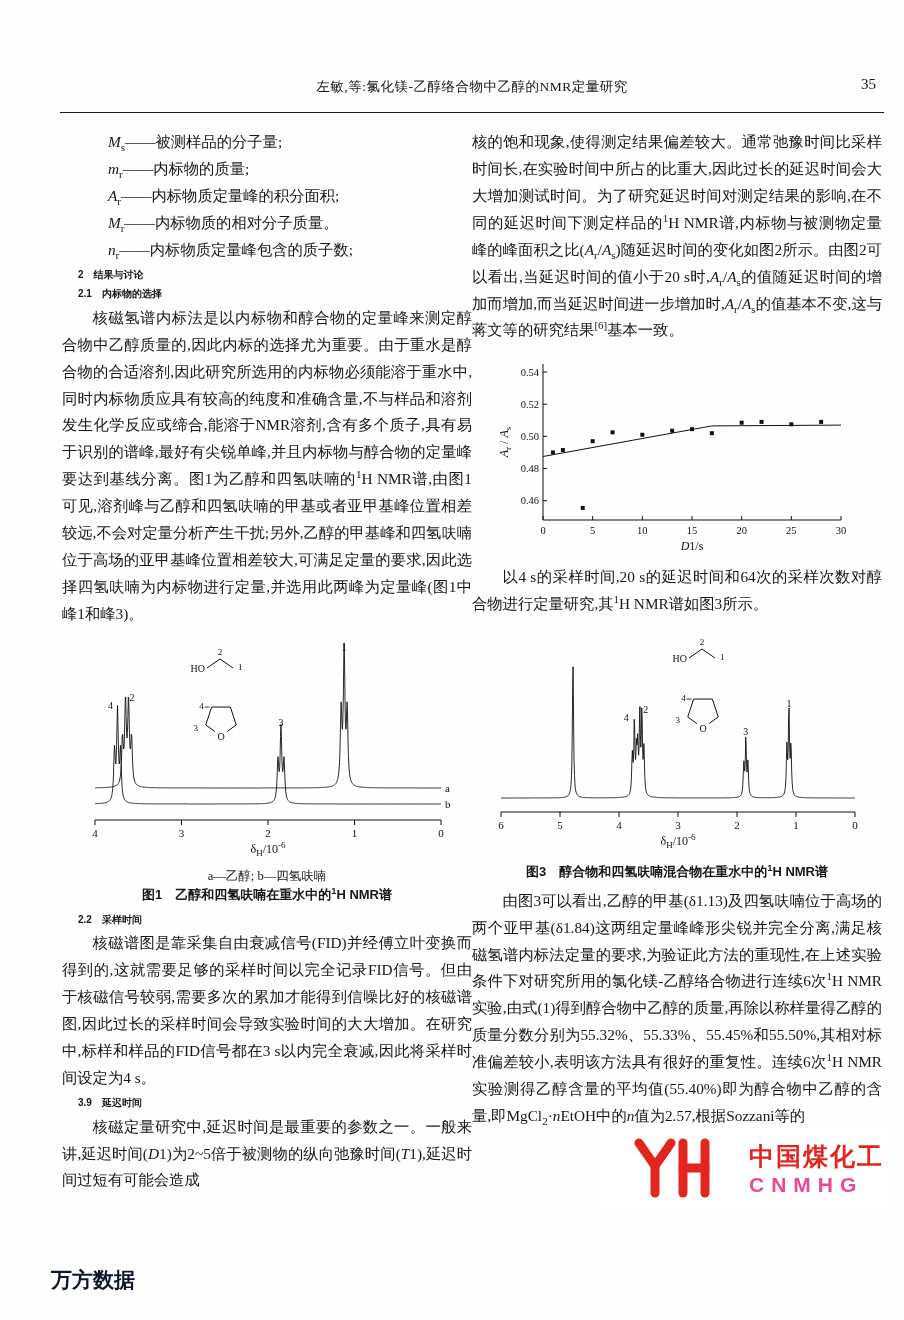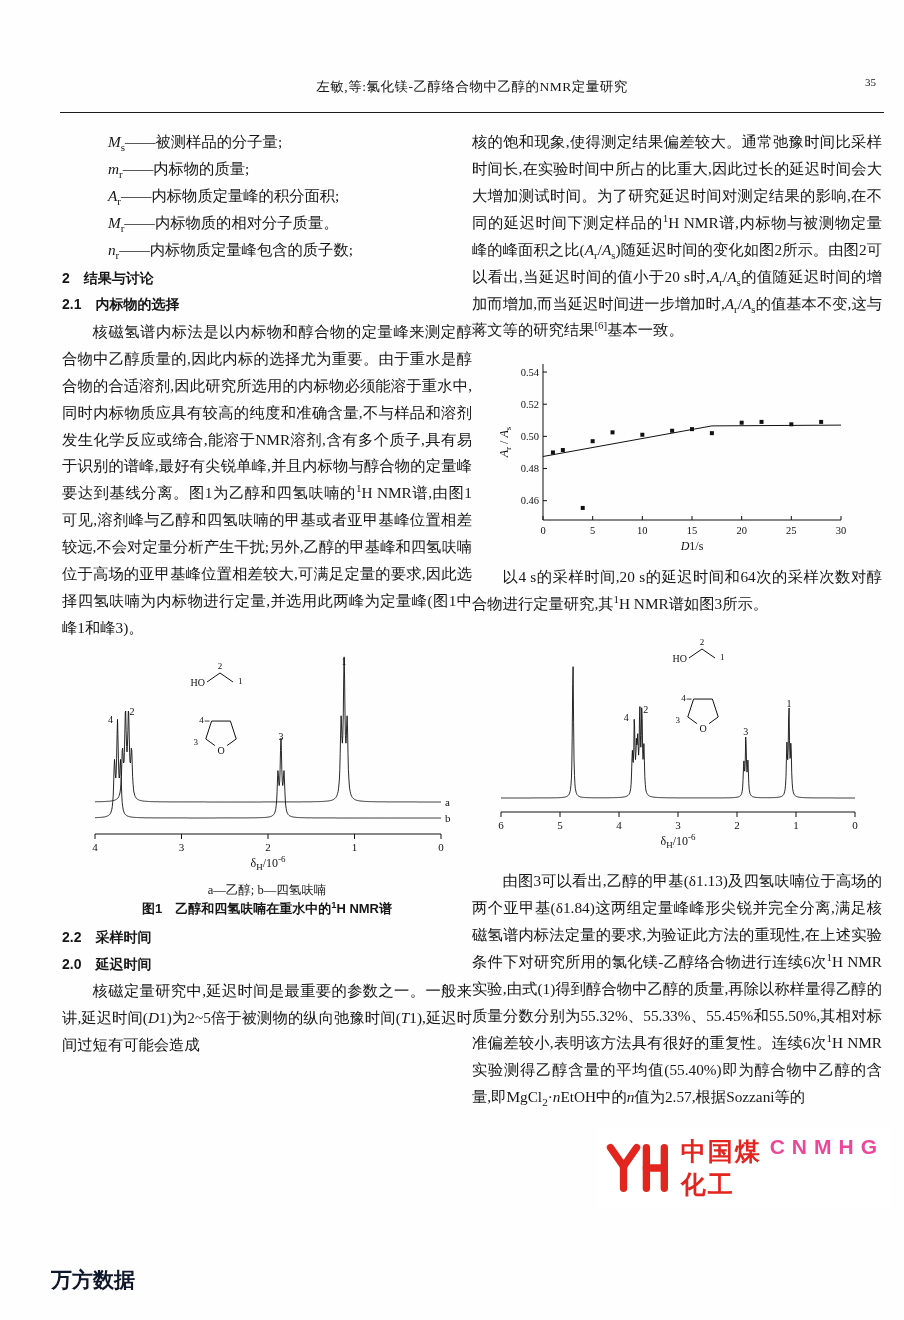--- a/index.html
+++ b/index.html
@@ -1,42 +1,42 @@
 <!DOCTYPE html>
 <html><head>
 <meta charset="utf-8">
 <style>
   html,body{margin:0;padding:0;background:#888;}
   .page{position:relative;width:904px;height:1320px;margin:0 auto;background:#fefefe;
         font-family:"Liberation Serif","DejaVu Serif",serif;color:#161616;overflow:hidden;padding-left:20px;}
   
   .hdr{position:relative;padding:78px 42px 0 42px;height:26px;}
   .running-title{text-align:center;font-size:13.5px;letter-spacing:.5px;}
-  .page-number{position:absolute;right:48px;top:76px;font-size:11px;}
+  .page-number{position:absolute;right:48px;top:76px;font-size:15px;}
   .hdr-rule{border-top:1.6px solid #1b1b1b;margin:8px 40px 16px 40px;}
   
   .columns{display:flex;padding:0 42px;}
   .col{flex:1;min-width:0;font-size:15.3px;line-height:1.76;text-align:justify;}
   p{margin:0;}
   .indent{text-indent:2em;}
   .def{margin-left:3em;}
   sub,sup{line-height:0;font-size:72%;}
-  h2,h3{margin:2px 0;font-size:14px;font-weight:700;
+  h2,h3{margin:2px 16px;font-size:10px;font-weight:700;
         font-family:"Liberation Sans","DejaVu Sans",sans-serif;}
   figure{margin:8px 0 6px 0;text-align:center;}
   figcaption{text-align:center;}
   .subcap{font-size:12.5px;line-height:1.4;}
   .cap{font-size:13px;font-weight:700;line-height:1.5;
        font-family:"Liberation Sans","DejaVu Sans",sans-serif;}
   svg{display:block;margin:0 auto;}
   
   .watermark{position:absolute;left:598px;top:1128px;width:292px;height:80px;
              background:rgba(255,255,255,0.93);display:flex;align-items:center;gap:10px;
              padding:2px 6px;box-sizing:border-box;}
-  .wm-texts{display:flex;flex-direction:row;}
+  .wm-texts{display:flex;flex-direction:column;}
   .wm-cn{font-size:25px;font-weight:700;color:#e2261f;letter-spacing:2px;
          font-family:"Liberation Sans","DejaVu Sans",sans-serif;}
   .wm-en{font-size:21px;font-weight:700;color:#ec4899;letter-spacing:7px;
          font-family:"Liberation Sans","DejaVu Sans",sans-serif;}
   
   .footer-note{position:absolute;left:51px;bottom:26px;font-size:21px;font-weight:700;color:#0f172a;}
 </style>
 </head>
 <body>
 
@@ -93,22 +93,23 @@
             <text x="146" y="104" font-size="10" text-anchor="middle" font-family="&quot;Liberation Serif&quot;,serif" fill="#111">O</text>
             <text x="126.59543596332043" y="73.05572809000084" font-size="9" text-anchor="middle" font-family="&quot;Liberation Serif&quot;,serif" fill="#111">4</text>
             <line x1="129.59543596332043" y1="71.05572809000084" x2="134.59543596332043" y2="71.05572809000084" stroke="#111" stroke-width="0.8"></line>
             <text x="120.78309573927754" y="94.94427190999916" font-size="9" text-anchor="middle" font-family="&quot;Liberation Serif&quot;,serif" fill="#111">3</text>
           </svg>
         <figcaption class="subcap">a—乙醇; b—四氢呋喃</figcaption>
         <figcaption class="cap">图1　乙醇和四氢呋喃在重水中的<sup>1</sup>H NMR谱</figcaption>
       </figure>
 
       <h3>2.2　采样时间</h3>
-
-      <h3>2.0　延迟时间</h3>
+      <p class="indent">核磁谱图是靠采集自由衰减信号(FID)并经傅立叶变换而得到的,这就需要足够的采样时间以完全记录FID信号。但由于核磁信号较弱,需要多次的累加才能得到信噪比好的核磁谱图,因此过长的采样时间会导致实验时间的大大增加。在研究中,标样和样品的FID信号都在3 s以内完全衰减,因此将采样时间设定为4 s。</p>
+
+      <h3>3.9　延迟时间</h3>
       <p class="indent">核磁定量研究中,延迟时间是最重要的参数之一。一般来讲,延迟时间(<i>D</i>1)为2~5倍于被测物的纵向弛豫时间(<i>T</i>1),延迟时间过短有可能会造成</p>
     </div>
 
     <div class="col">
       <p>核的饱和现象,使得测定结果偏差较大。通常弛豫时间比采样时间长,在实验时间中所占的比重大,因此过长的延迟时间会大大增加测试时间。为了研究延迟时间对测定结果的影响,在不同的延迟时间下测定样品的<sup>1</sup>H NMR谱,内标物与被测物定量峰的峰面积之比(<i>A</i><sub>r</sub>/<i>A</i><sub>s</sub>)随延迟时间的变化如图2所示。由图2可以看出,当延迟时间的值小于20 s时,<i>A</i><sub>r</sub>/<i>A</i><sub>s</sub>的值随延迟时间的增加而增加,而当延迟时间进一步增加时,<i>A</i><sub>r</sub>/<i>A</i><sub>s</sub>的值基本不变,这与蒋文等的研究结果<sup>[6]</sup>基本一致。</p>
 
       <figure>
         <svg id="fig2-svg" viewBox="0 0 364 206" width="364" height="206">
             <line x1="48" y1="12" x2="48" y2="168" stroke="#111" stroke-width="1"></line>
             <line x1="48" y1="168" x2="346" y2="168" stroke="#111" stroke-width="1"></line>
@@ -185,20 +186,21 @@
             <text x="221" y="19" font-size="9" text-anchor="middle" font-family="&quot;Liberation Serif&quot;,serif" fill="#111">2</text>
             <text x="239" y="34" font-size="9" text-anchor="start" font-family="&quot;Liberation Serif&quot;,serif" fill="#111">1</text>
             <polyline points="206.78309573927754,90.94427190999916 212.59543596332043,73.05572809000084 231.40456403667957,73.05572809000084 237.21690426072246,90.94427190999916" fill="none" stroke="#111" stroke-width="1"></polyline>
             <line x1="206.78309573927754" y1="90.94427190999916" x2="215.913238295711" y2="97.57770876399967" stroke="#111" stroke-width="1"></line>
             <line x1="237.21690426072246" y1="90.94427190999916" x2="228.086761704289" y2="97.57770876399967" stroke="#111" stroke-width="1"></line>
             <text x="222" y="106" font-size="10" text-anchor="middle" font-family="&quot;Liberation Serif&quot;,serif" fill="#111">O</text>
             <text x="202.59543596332043" y="75.05572809000084" font-size="9" text-anchor="middle" font-family="&quot;Liberation Serif&quot;,serif" fill="#111">4</text>
             <line x1="205.59543596332043" y1="73.05572809000084" x2="210.59543596332043" y2="73.05572809000084" stroke="#111" stroke-width="0.8"></line>
             <text x="196.78309573927754" y="96.94427190999916" font-size="9" text-anchor="middle" font-family="&quot;Liberation Serif&quot;,serif" fill="#111">3</text>
           </svg>
+        <figcaption class="cap">图3　醇合物和四氢呋喃混合物在重水中的<sup>1</sup>H NMR谱</figcaption>
       </figure>
 
       <p class="indent">由图3可以看出,乙醇的甲基(δ1.13)及四氢呋喃位于高场的两个亚甲基(δ1.84)这两组定量峰峰形尖锐并完全分离,满足核磁氢谱内标法定量的要求,为验证此方法的重现性,在上述实验条件下对研究所用的氯化镁-乙醇络合物进行连续6次<sup>1</sup>H NMR实验,由式(1)得到醇合物中乙醇的质量,再除以称样量得乙醇的质量分数分别为55.32%、55.33%、55.45%和55.50%,其相对标准偏差较小,表明该方法具有很好的重复性。连续6次<sup>1</sup>H NMR实验测得乙醇含量的平均值(55.40%)即为醇合物中乙醇的含量,即MgCl<sub>2</sub>·<i>n</i>EtOH中的<i>n</i>值为2.57,根据Sozzani等的</p>
     </div>
 
   </div>
 
   <div class="watermark">
     <svg width="82" height="64" viewBox="0 0 82 64">
       <g stroke="#e2261f" stroke-width="9" stroke-linecap="round" fill="none">

